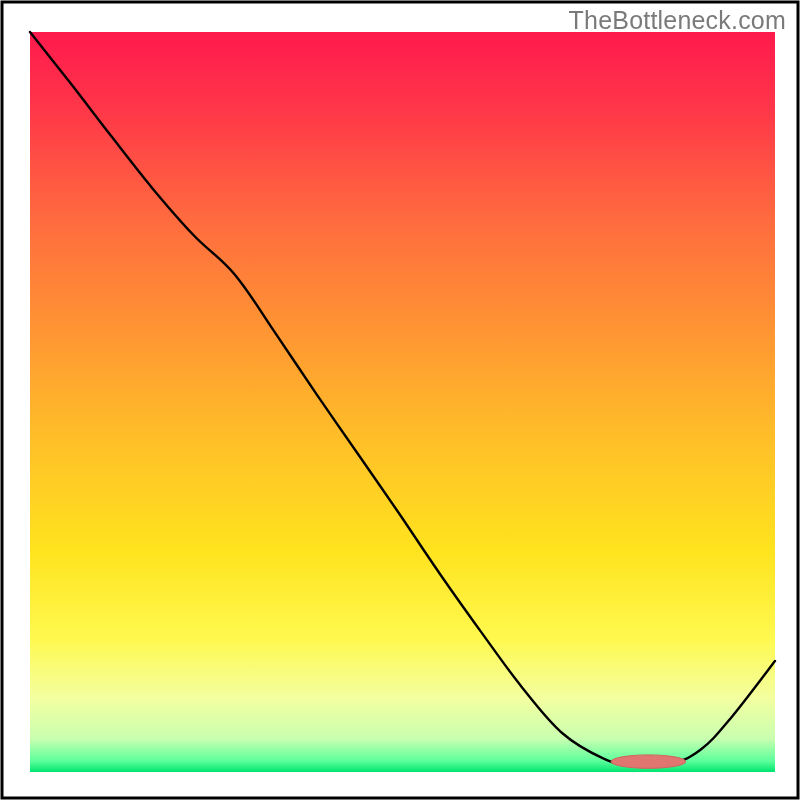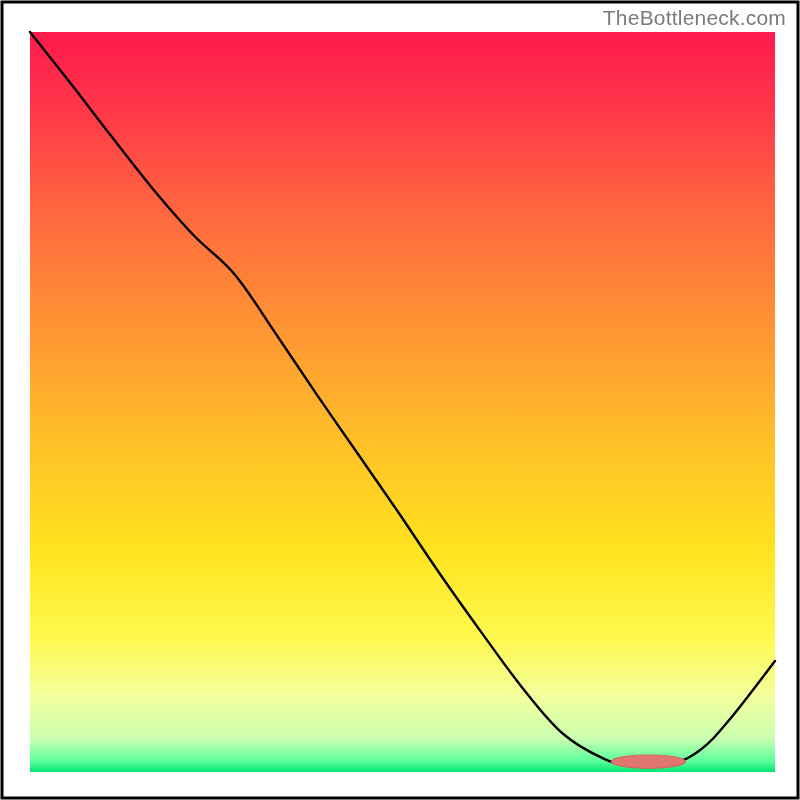--- a/index.html
+++ b/index.html
@@ -15,21 +15,21 @@
     position: relative;
     width: 800px;
     height: 800px;
     box-sizing: border-box;
   }
   .watermark {
     position: absolute;
     top: 6px;
     right: 14px;
     color: #7a7a7a;
-    font-size: 21px;
+    font-size: 25px;
     font-weight: 500;
     letter-spacing: 0.2px;
     user-select: none;
   }
   svg {
     position: absolute;
     top: 0;
     left: 0;
   }
 </style>

